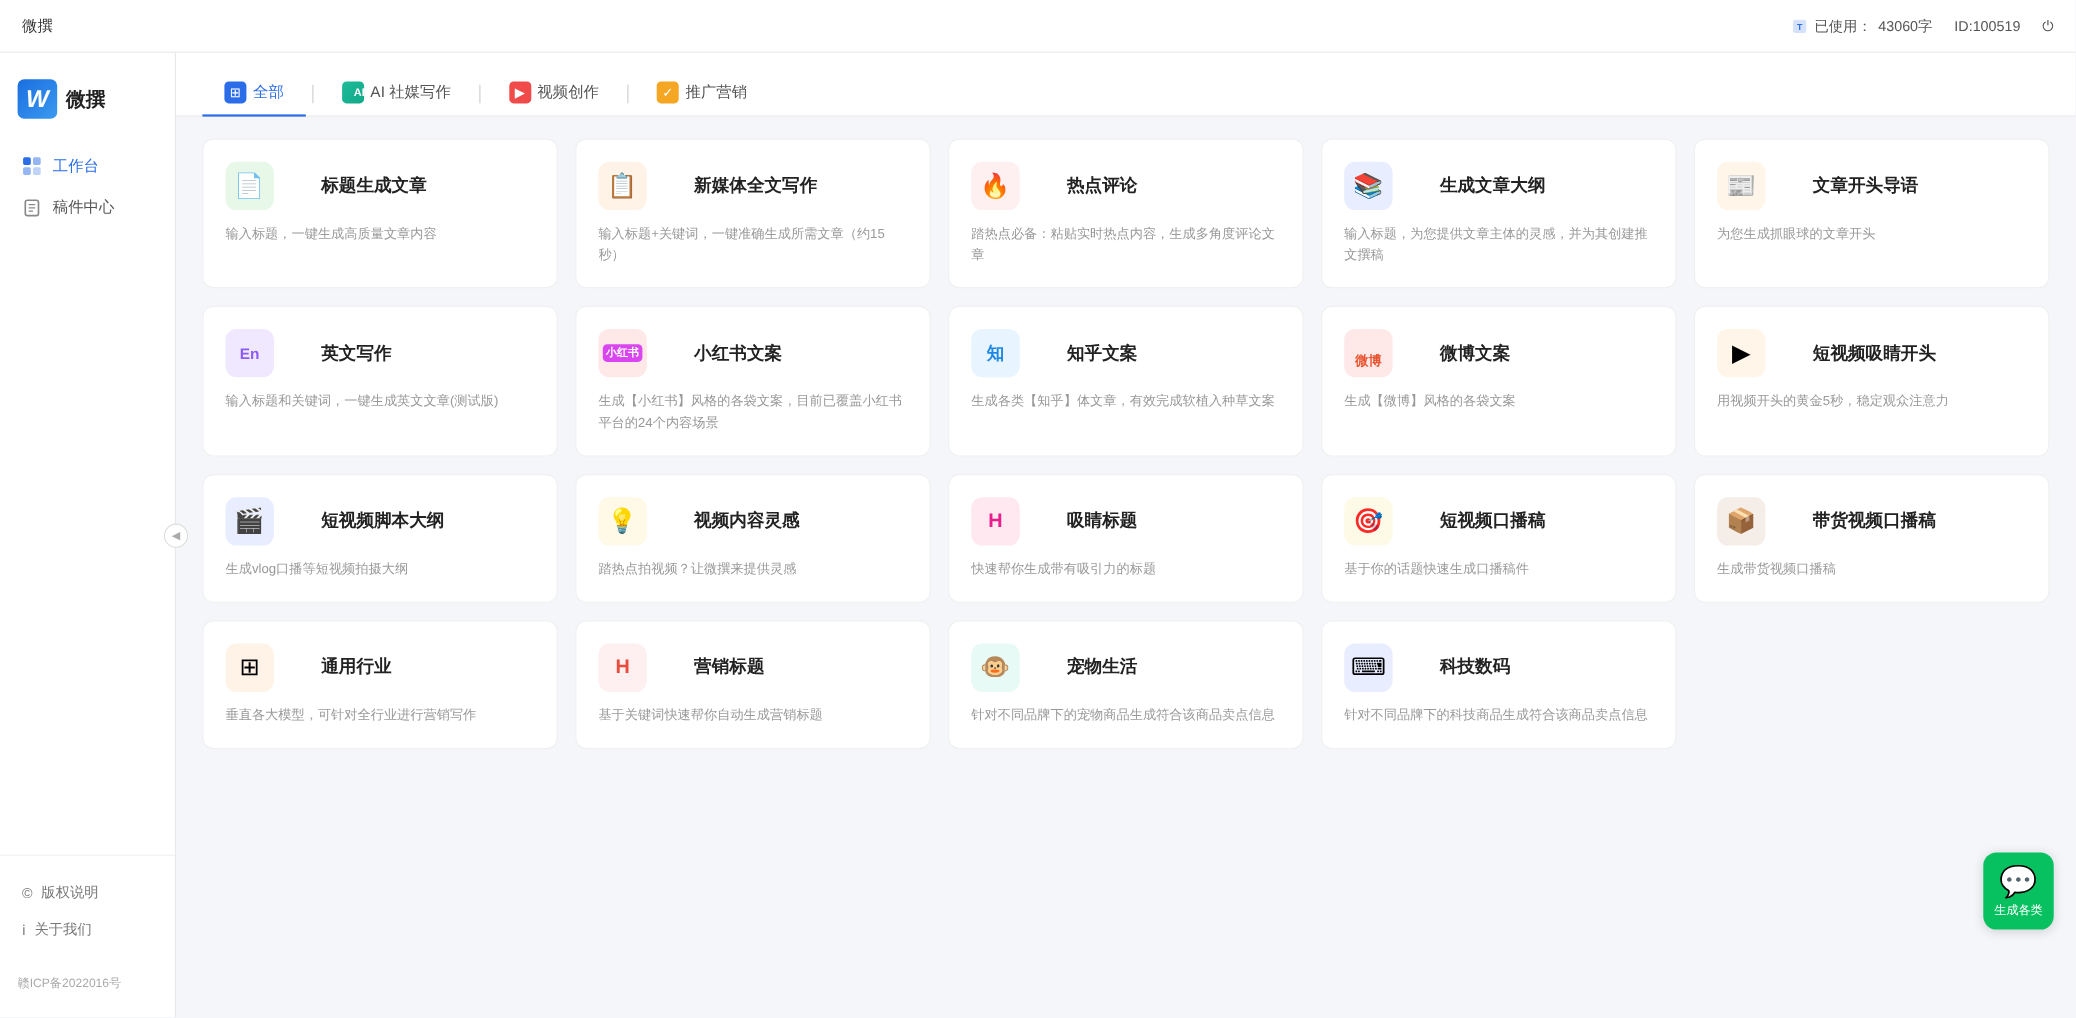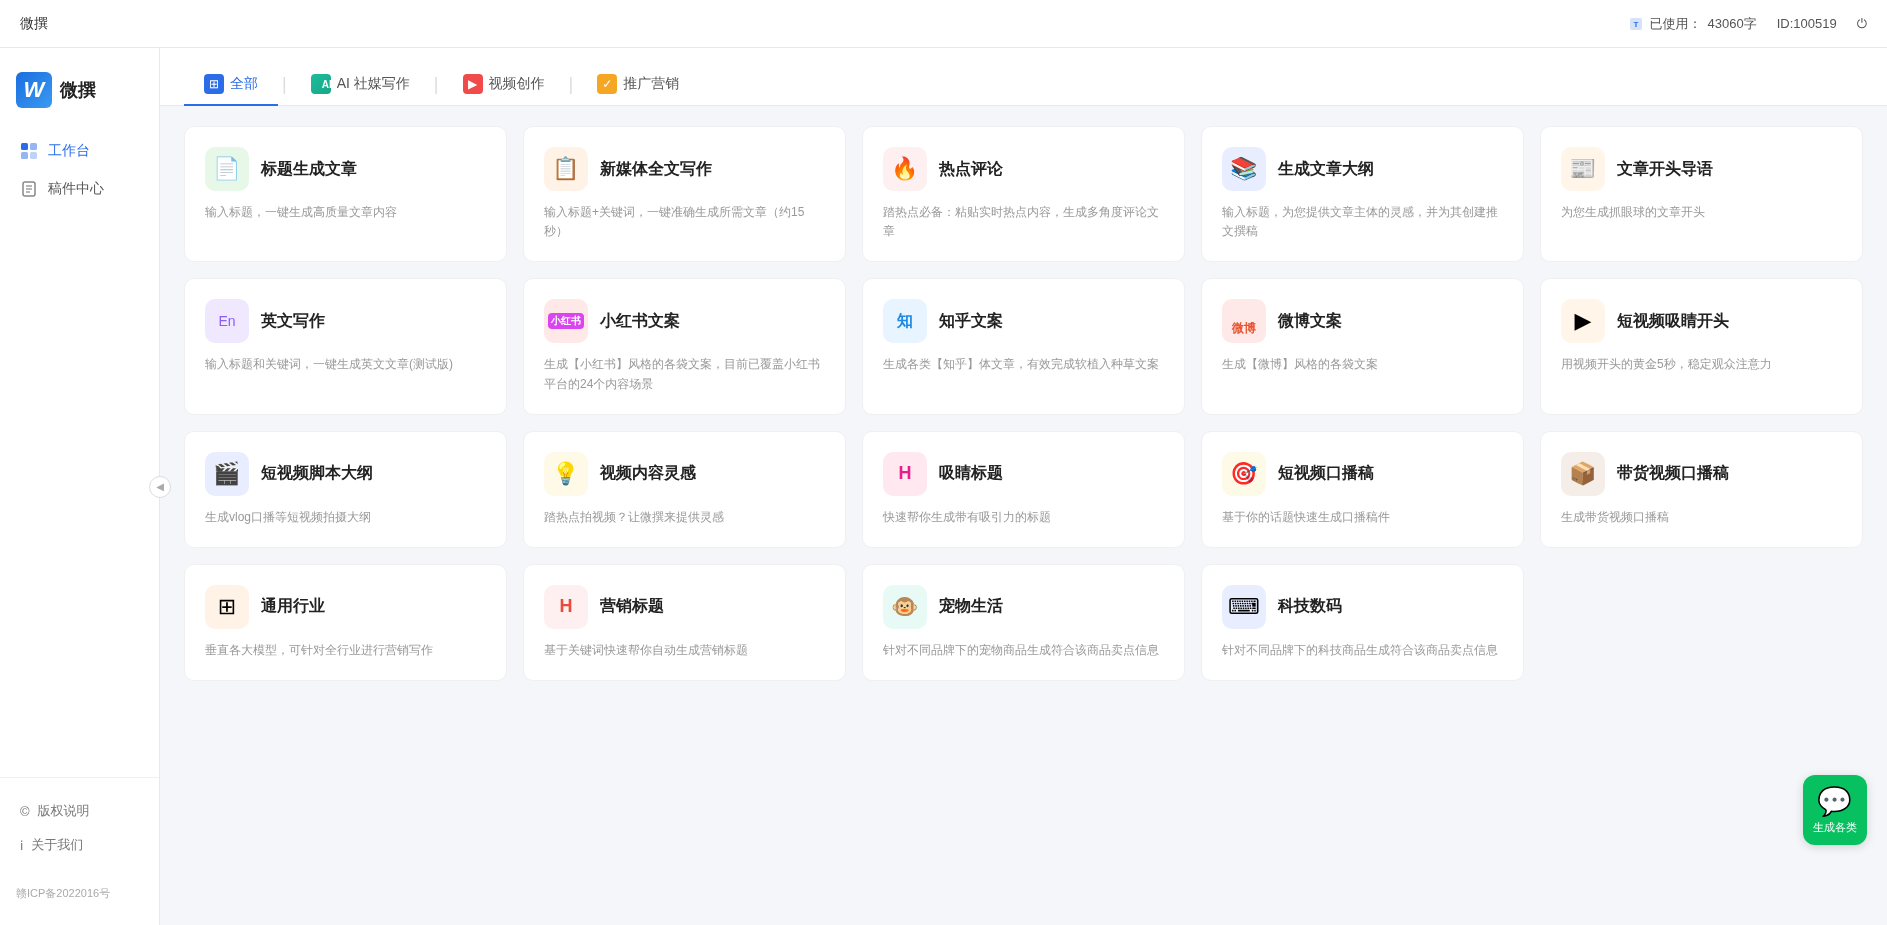--- a/index.html
+++ b/index.html
@@ -154,21 +154,21 @@
     }
 
     .card-icon {
       width: 44px; height: 44px;
       border-radius: 10px;
       display: flex; align-items: center; justify-content: center;
       font-size: 22px;
       flex-shrink: 0;
     }
 
-    .card-title { font-size: 16px; font-weight: 600; color: #222; }
+    .card-title { font-size: 16px; font-weight: 600; color: #222; margin-left: 31px; }
     .card-desc { font-size: 12px; color: #999; line-height: 1.6; }
 
     
     .icon-green { background: #e8f8e8; }
     .icon-orange { background: #fff3e8; }
     .icon-red { background: #fef0f0; }
     .icon-blue-dark { background: #e8eeff; }
     .icon-orange2 { background: #fff5e8; }
     .icon-purple { background: #f0e8ff; }
     .icon-red2 { background: #ffe8e8; }
@@ -330,21 +330,21 @@
       <div class="card-icon icon-orange2">
         <span style="font-size:22px;">📰</span>
       </div>
       <span class="card-title">文章开头导语</span>
     </div>
     <p class="card-desc">为您生成抓眼球的文章开头</p>
   </div>
         <div class="card">
     <div class="card-header">
       <div class="card-icon icon-purple">
-        <span style="font-size:14px;font-weight:400;color:#8b5cf6;">En</span>
+        <span style="font-size:14px;font-weight:700;color:#8b5cf6;">En</span>
       </div>
       <span class="card-title">英文写作</span>
     </div>
     <p class="card-desc">输入标题和关键词，一键生成英文文章(测试版)</p>
   </div>
         <div class="card">
     <div class="card-header">
       <div class="card-icon icon-red2">
         <span style="font-size:10px;font-weight:700;color:#e74c3c;background:#d946ef;color:#fff;border-radius:4px;padding:1px 3px;">小红书</span>
       </div>

